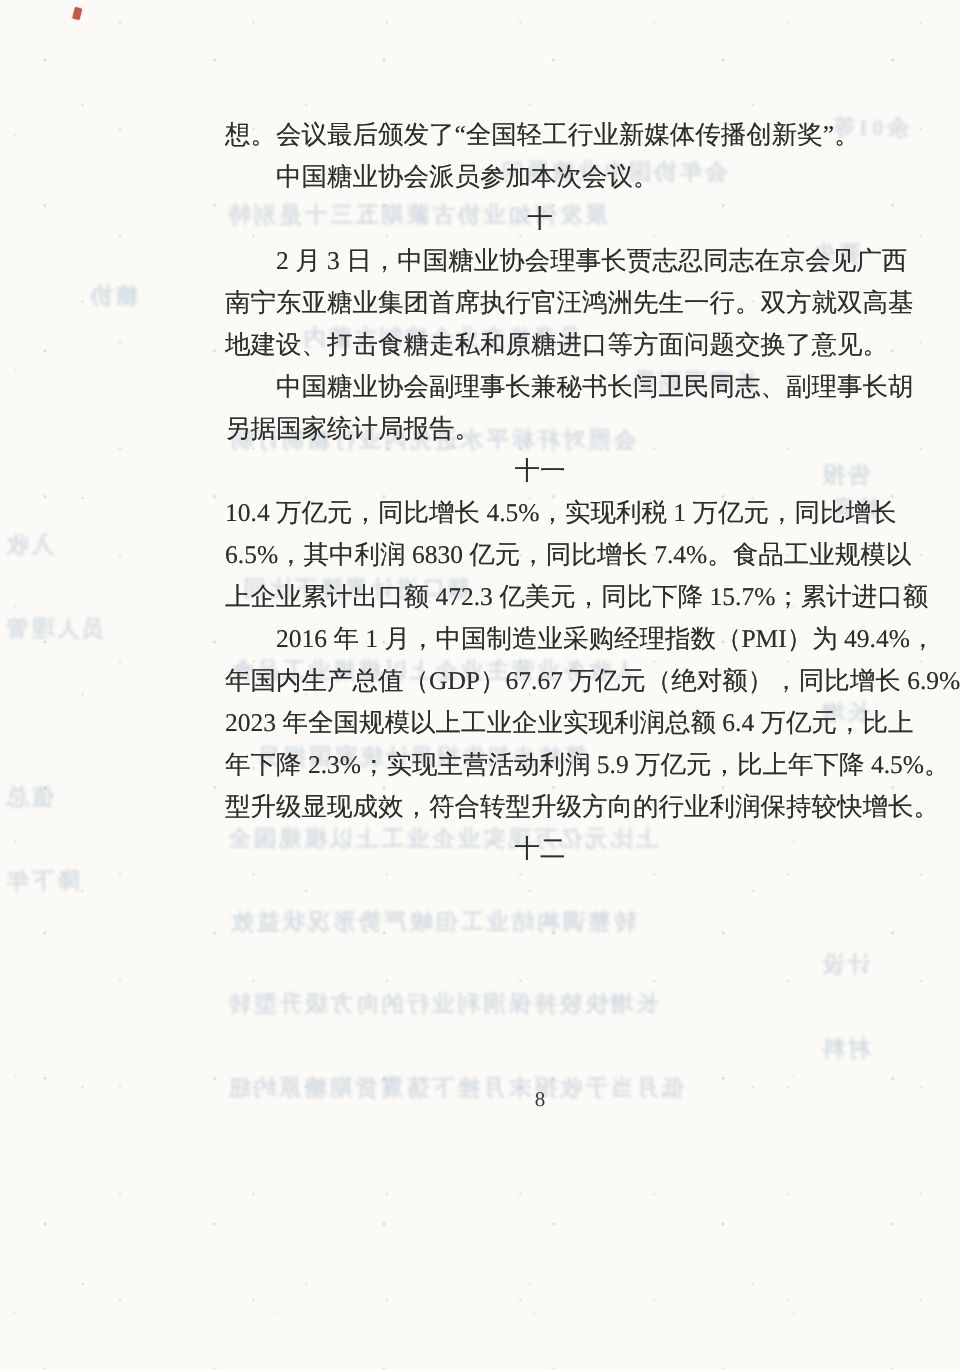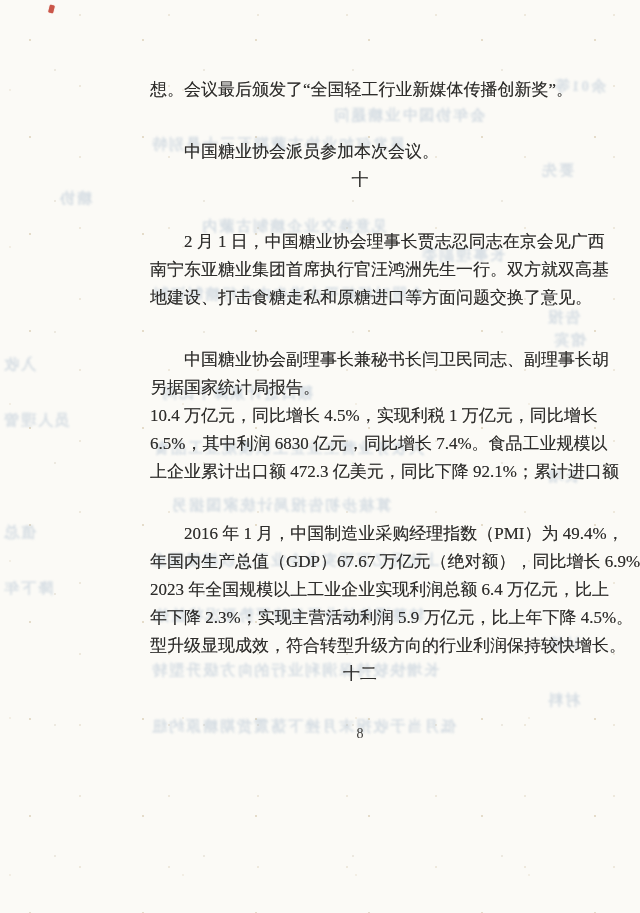--- a/index.html
+++ b/index.html
@@ -28,21 +28,21 @@
     font-size:15px;line-height:15px;
     letter-spacing:2px;white-space:nowrap;font-weight:bold;
   }
   
   .textblock{
     position:absolute;left:150px;top:76px;width:420px;z-index:2;
     font-size:17px;line-height:28px;color:#2e2d2b;
     text-shadow:0 0 .4px rgba(46,45,43,.55);
   }
   .line{white-space:nowrap;height:28px;}
-  .line.indent{padding-left:34px;margin-top:34px;}
+  .line.indent{padding-left:34px;}
   .line.center{text-align:center;white-space:normal;}
   .page-number{
     position:absolute;left:150px;top:726px;width:420px;z-index:2;
     text-align:center;font-size:14px;color:#3a3936;
   }
   .red-mark{
     position:absolute;left:49px;top:5px;width:5px;height:8px;z-index:3;
     background:#c23a2b;border-radius:1px;transform:rotate(14deg);opacity:.85;
     box-shadow:0 0 1px rgba(194,58,43,.6);
   }
@@ -75,28 +75,29 @@
       <span class="bleed" style="top: 608px; left: 152px;">转整调构结业工但峻严势形况状益效</span>
       <span class="bleed" style="top: 637px; left: 546px;">计设</span>
       <span class="bleed" style="top: 663px; left: 150px;">长增快较持保润利业行的向方级升型转</span>
       <span class="bleed" style="top: 693px; left: 546px;">村料</span>
       <span class="bleed" style="top: 719px; left: 150px;">低月当于收报末月挫下荡震货期糖原约纽</span>
     </div>
   <div class="textblock" id="textblock">
       <div class="line">想。会议最后颁发了“全国轻工行业新媒体传播创新奖”。</div>
       <div class="line indent">中国糖业协会派员参加本次会议。</div>
       <div class="line center">十</div>
-      <div class="line indent">2 月 1 日，中国糖业协会理事长贾志忍同志在京会见广西</div>
+      <div class="line indent">2 月 3 日，中国糖业协会理事长贾志忍同志在京会见广西</div>
       <div class="line">南宁东亚糖业集团首席执行官汪鸿洲先生一行。双方就双高基</div>
       <div class="line">地建设、打击食糖走私和原糖进口等方面问题交换了意见。</div>
       <div class="line indent">中国糖业协会副理事长兼秘书长闫卫民同志、副理事长胡</div>
       <div class="line">另据国家统计局报告。</div>
+      <div class="line center">十一</div>
       <div class="line">10.4 万亿元，同比增长 4.5%，实现利税 1 万亿元，同比增长</div>
       <div class="line">6.5%，其中利润 6830 亿元，同比增长 7.4%。食品工业规模以</div>
-      <div class="line">上企业累计出口额 472.3 亿美元，同比下降 92.1%；累计进口额</div>
+      <div class="line">上企业累计出口额 472.3 亿美元，同比下降 15.7%；累计进口额</div>
       <div class="line indent">2016 年 1 月，中国制造业采购经理指数（PMI）为 49.4%，</div>
       <div class="line">年国内生产总值（GDP）67.67 万亿元（绝对额），同比增长 6.9%。</div>
       <div class="line">2023 年全国规模以上工业企业实现利润总额 6.4 万亿元，比上</div>
       <div class="line">年下降 2.3%；实现主营活动利润 5.9 万亿元，比上年下降 4.5%。</div>
       <div class="line">型升级显现成效，符合转型升级方向的行业利润保持较快增长。</div>
       <div class="line center">十二</div>
     </div>
   <div class="page-number">8</div>
 </div>
 

